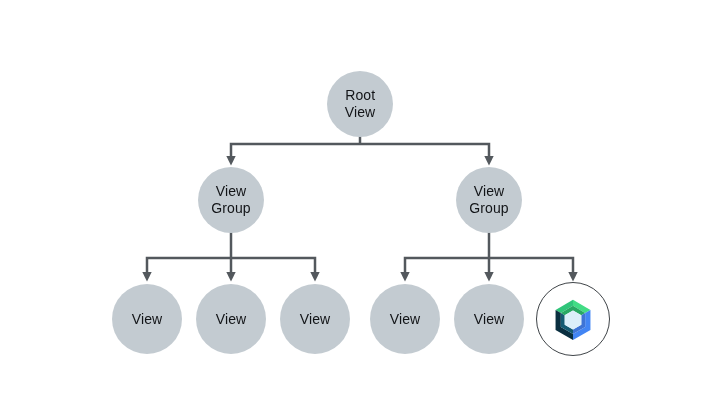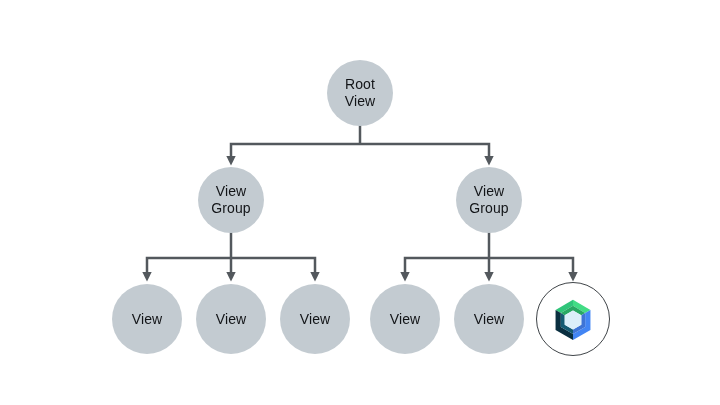--- a/index.html
+++ b/index.html
@@ -28,21 +28,21 @@
     align-items: center;
     justify-content: center;
     text-align: center;
     color: #121417;
     font-size: 14px;
     line-height: 17px;
     white-space: pre-line;
     letter-spacing: 0.1px;
   }
 
-  .n-root        { left: 327px; top: 60px;  width: 66px; height: 66px; }
+  .n-root        { left: 327px; top: 71px;  width: 66px; height: 66px; text-align: right; }
   .n-group-left  { left: 198px; top: 167px; width: 66px; height: 66px; }
   .n-group-right { left: 456px; top: 167px; width: 66px; height: 66px; }
 
   .n-view { top: 284px; width: 70px; height: 70px; }
   .n-v1 { left: 112px; }
   .n-v2 { left: 196px; }
   .n-v3 { left: 280px; }
   .n-v4 { left: 370px; }
   .n-v5 { left: 454px; }
 

